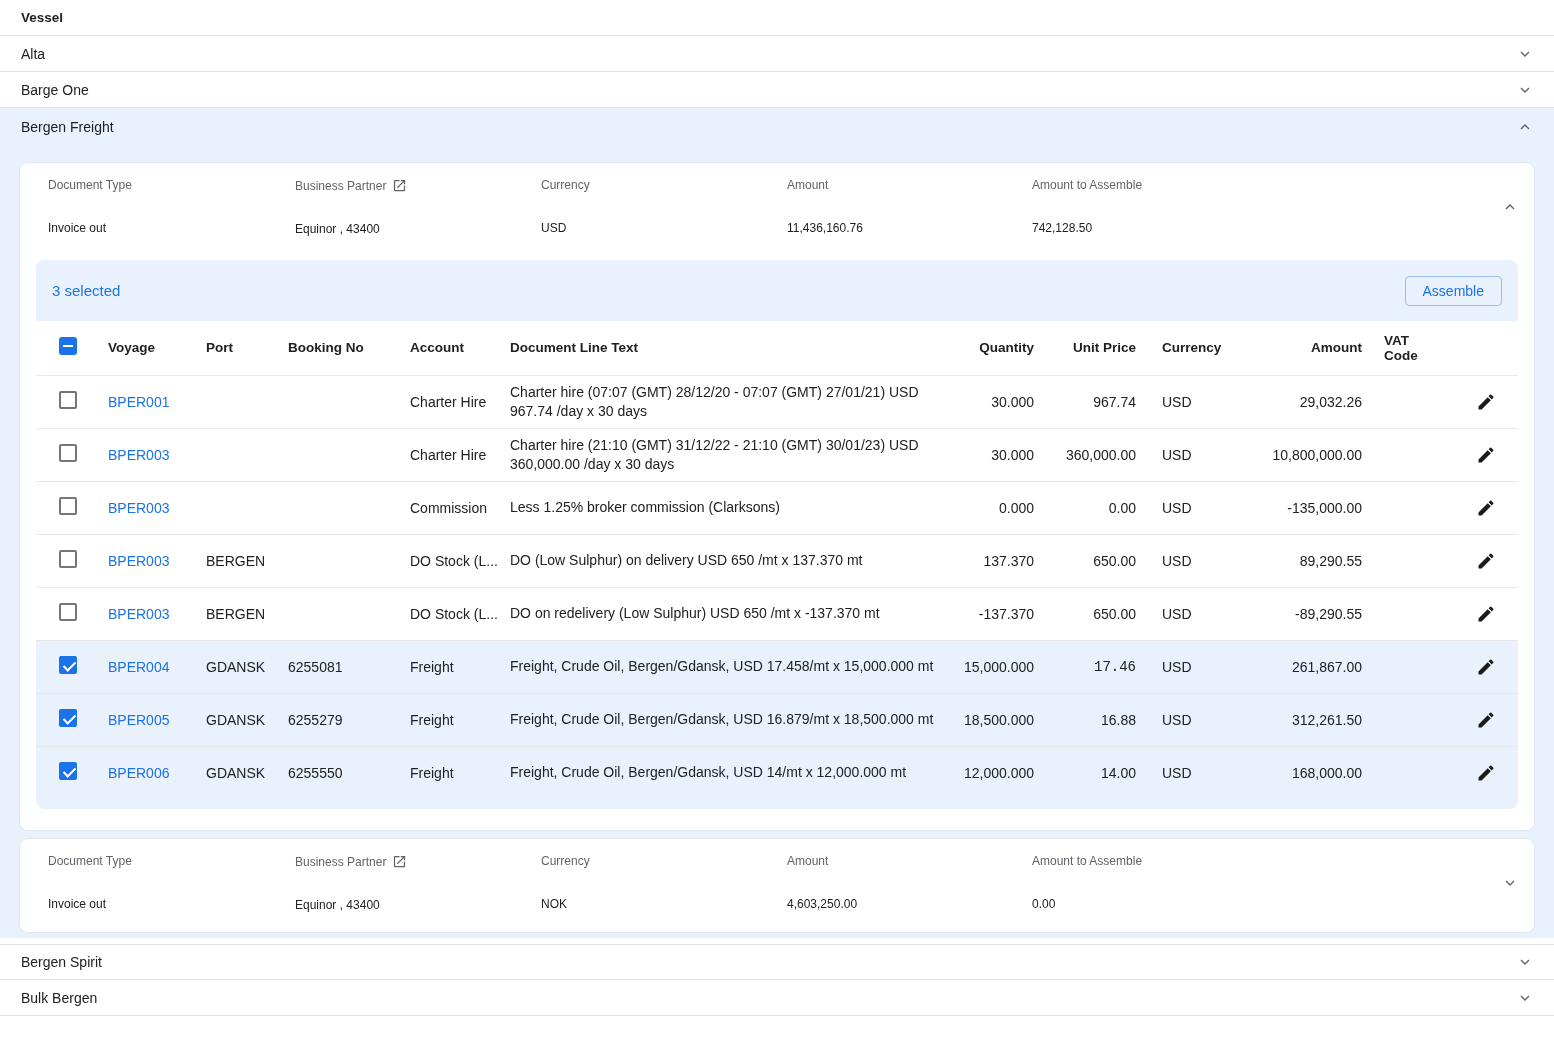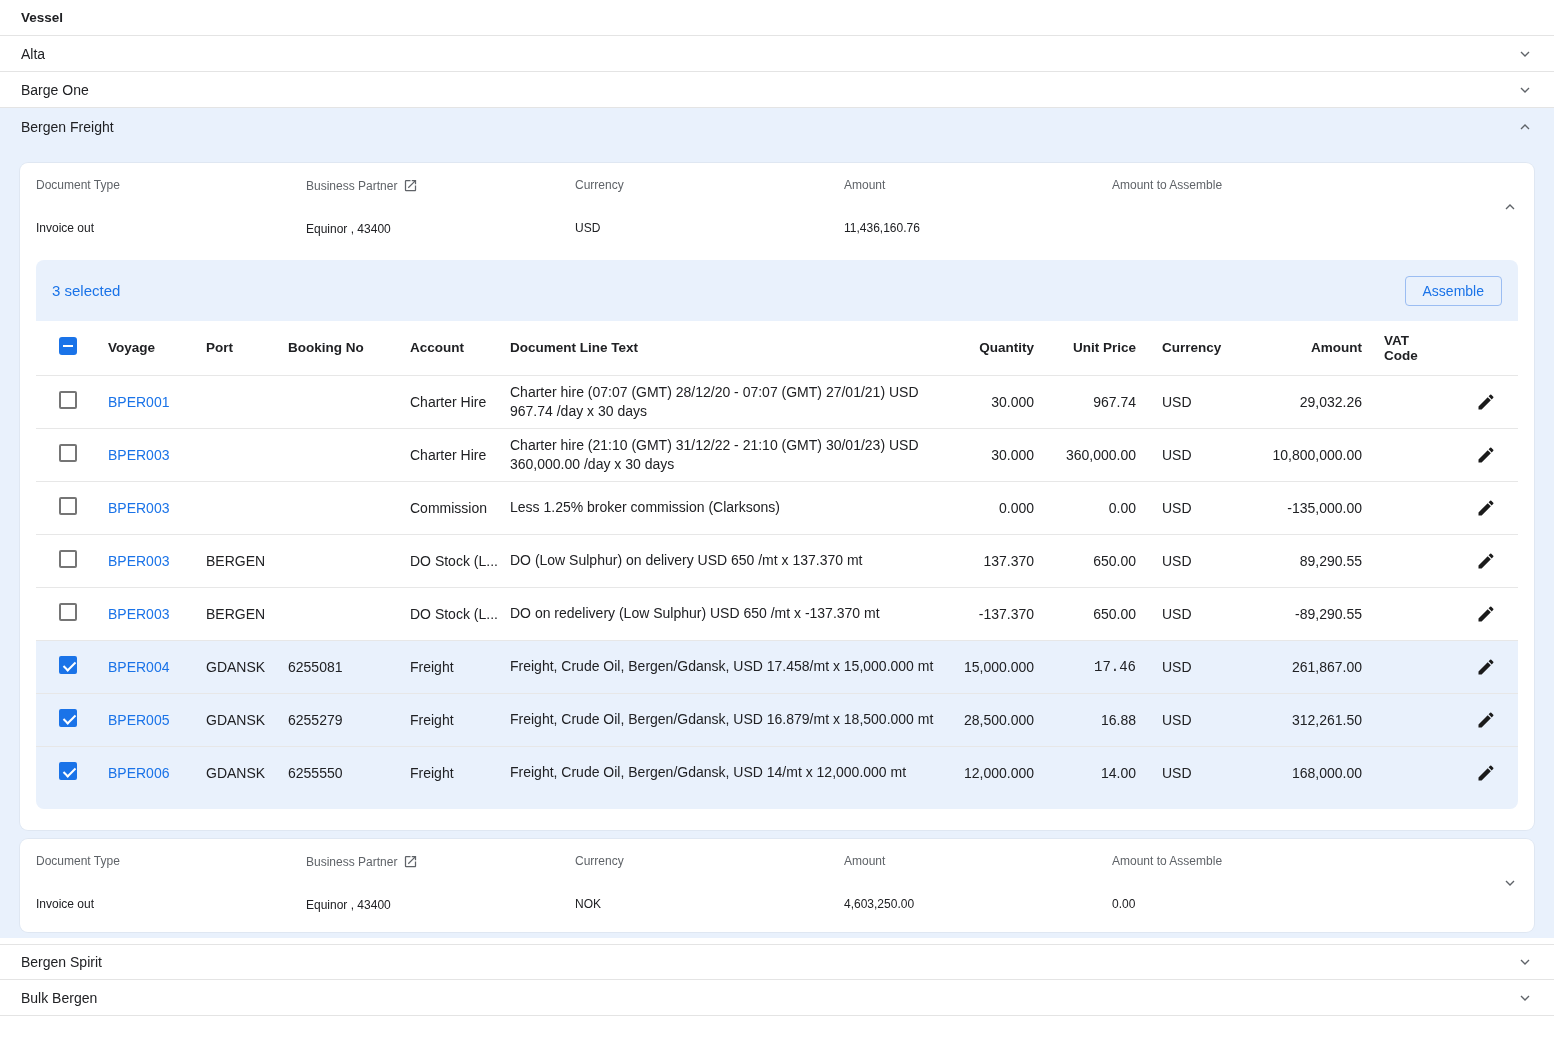--- a/index.html
+++ b/index.html
@@ -38,21 +38,21 @@
   }
   
   .card{
     background:#fff;border-radius:8px;margin:0 20px;
     box-shadow:0 0 0 1px rgba(0,0,0,0.04);
   }
   .card.first{margin-top:18px;padding-bottom:17px;}
   .card.second{margin-top:9px;}
   .fields-row{
     display:grid;grid-template-columns:247px 246px 246px 245px 1fr 36px;
-    padding:15px 16px 20px 16px;align-items:start;gap:23px;
+    padding:15px 16px 20px 28px;align-items:start;
   }
   .field .flabel{
     font-size:12px;color:var(--label);display:flex;align-items:center;gap:6px;
   }
   .field .fvalue{font-size:12px;color:var(--text);margin-top:29px;}
   .ext-icon{width:15px;height:15px;fill:#5f6368;}
   .fields-chev{align-self:center;display:flex;justify-content:flex-end;cursor:pointer;}
   
   .select-area{
     margin:4px 16px;background:var(--panel-blue);border-radius:8px;
@@ -160,20 +160,21 @@
       <div class="field">
         <div class="flabel">Currency</div>
         <div class="fvalue">USD</div>
       </div>
       <div class="field">
         <div class="flabel">Amount</div>
         <div class="fvalue">11,436,160.76</div>
       </div>
       <div class="field">
         <div class="flabel">Amount to Assemble</div>
+        <div class="fvalue">742,128.50</div>
       </div>
       <div class="fields-chev">
         <svg class="chev" viewBox="0 0 24 24">
             <polyline points="6 15 12 9 18 15"></polyline>
           </svg>
       </div>
     </div>
 
     <div class="select-area">
       <div class="select-toolbar">
@@ -321,21 +322,21 @@
                   </svg></span>
               </td>
   </tr>
             <tr class="selected">
     <td style="text-align:center;"><span class="checkbox checked"></span></td>
     <td><a class="voyage-link">BPER005</a></td>
     <td>GDANSK</td>
     <td>6255279</td>
     <td class="account-cell">Freight</td>
     <td class="linetext">Freight, Crude Oil, Bergen/Gdansk, USD 16.879/mt x 18,500.000 mt</td>
-    <td class="num">28,500.000</td>
+    <td class="num">18,500.000</td>
     <td class="num" style="padding-right:12px;">16.88</td>
     <td style="padding-left:14px;">USD</td>
     <td class="num">312,261.50</td>
     <td></td>
     <td>
                 <span class="edit-btn"><svg viewBox="0 0 24 24">
                     <path d="M3 17.25V21h3.75L17.81 9.94l-3.75-3.75L3 17.25zM20.71 7.04a1 1 0 0 0 0-1.41l-2.34-2.34a1 1 0 0 0-1.41 0l-1.83 1.83 3.75 3.75 1.83-1.83z"></path>
                   </svg></span>
               </td>
   </tr>

